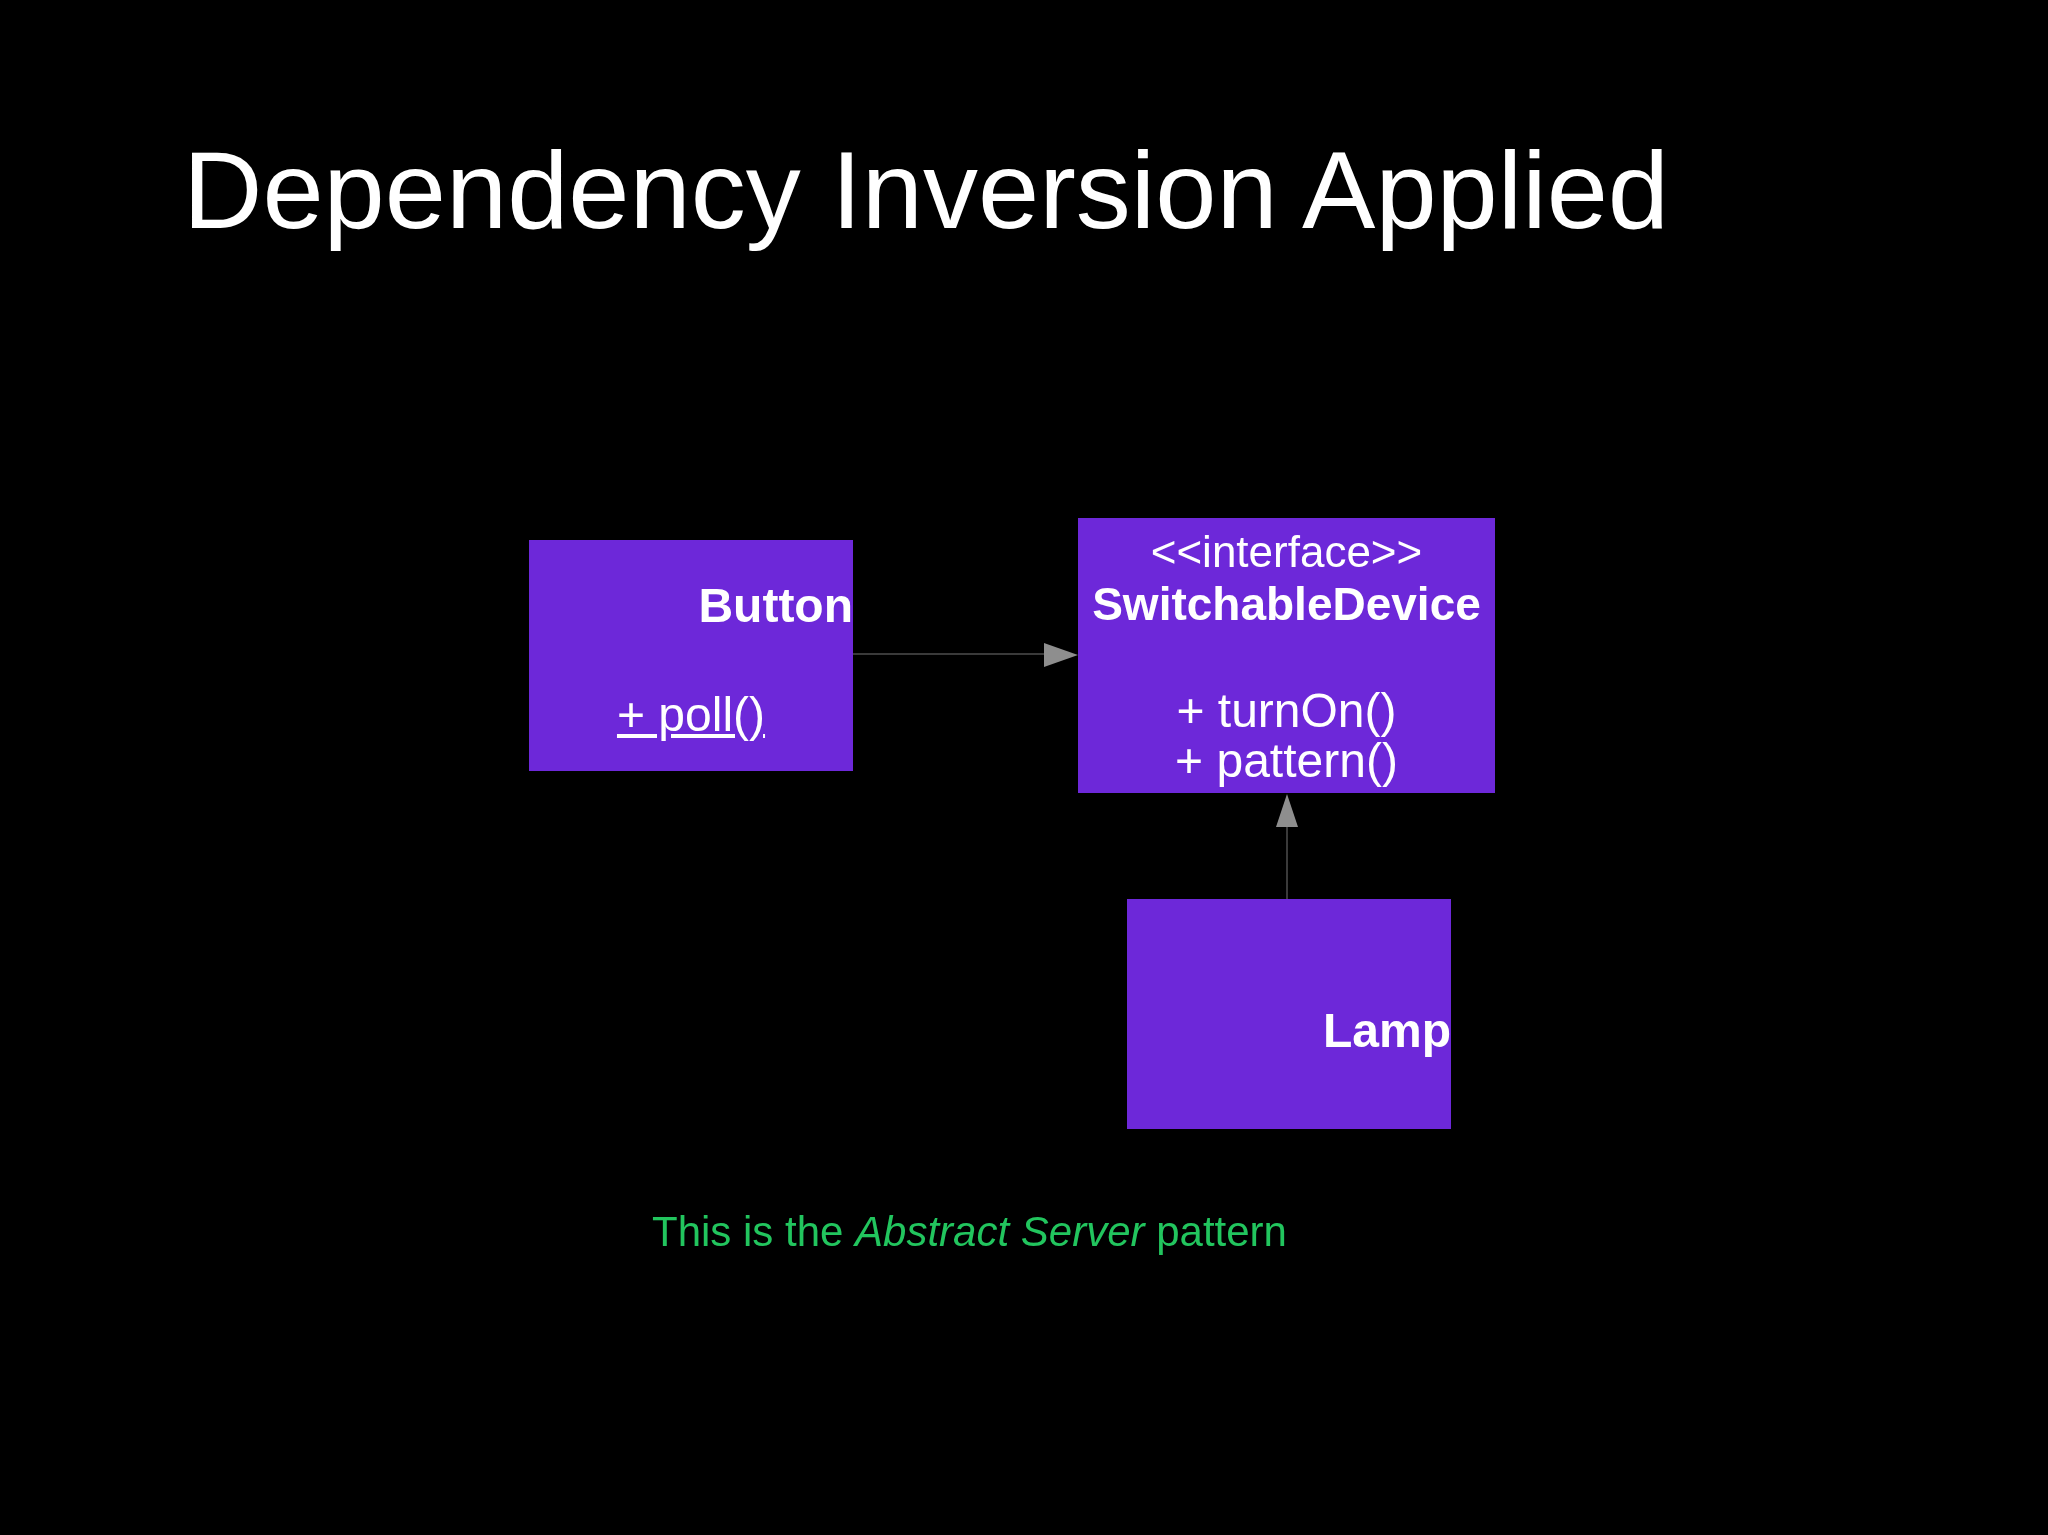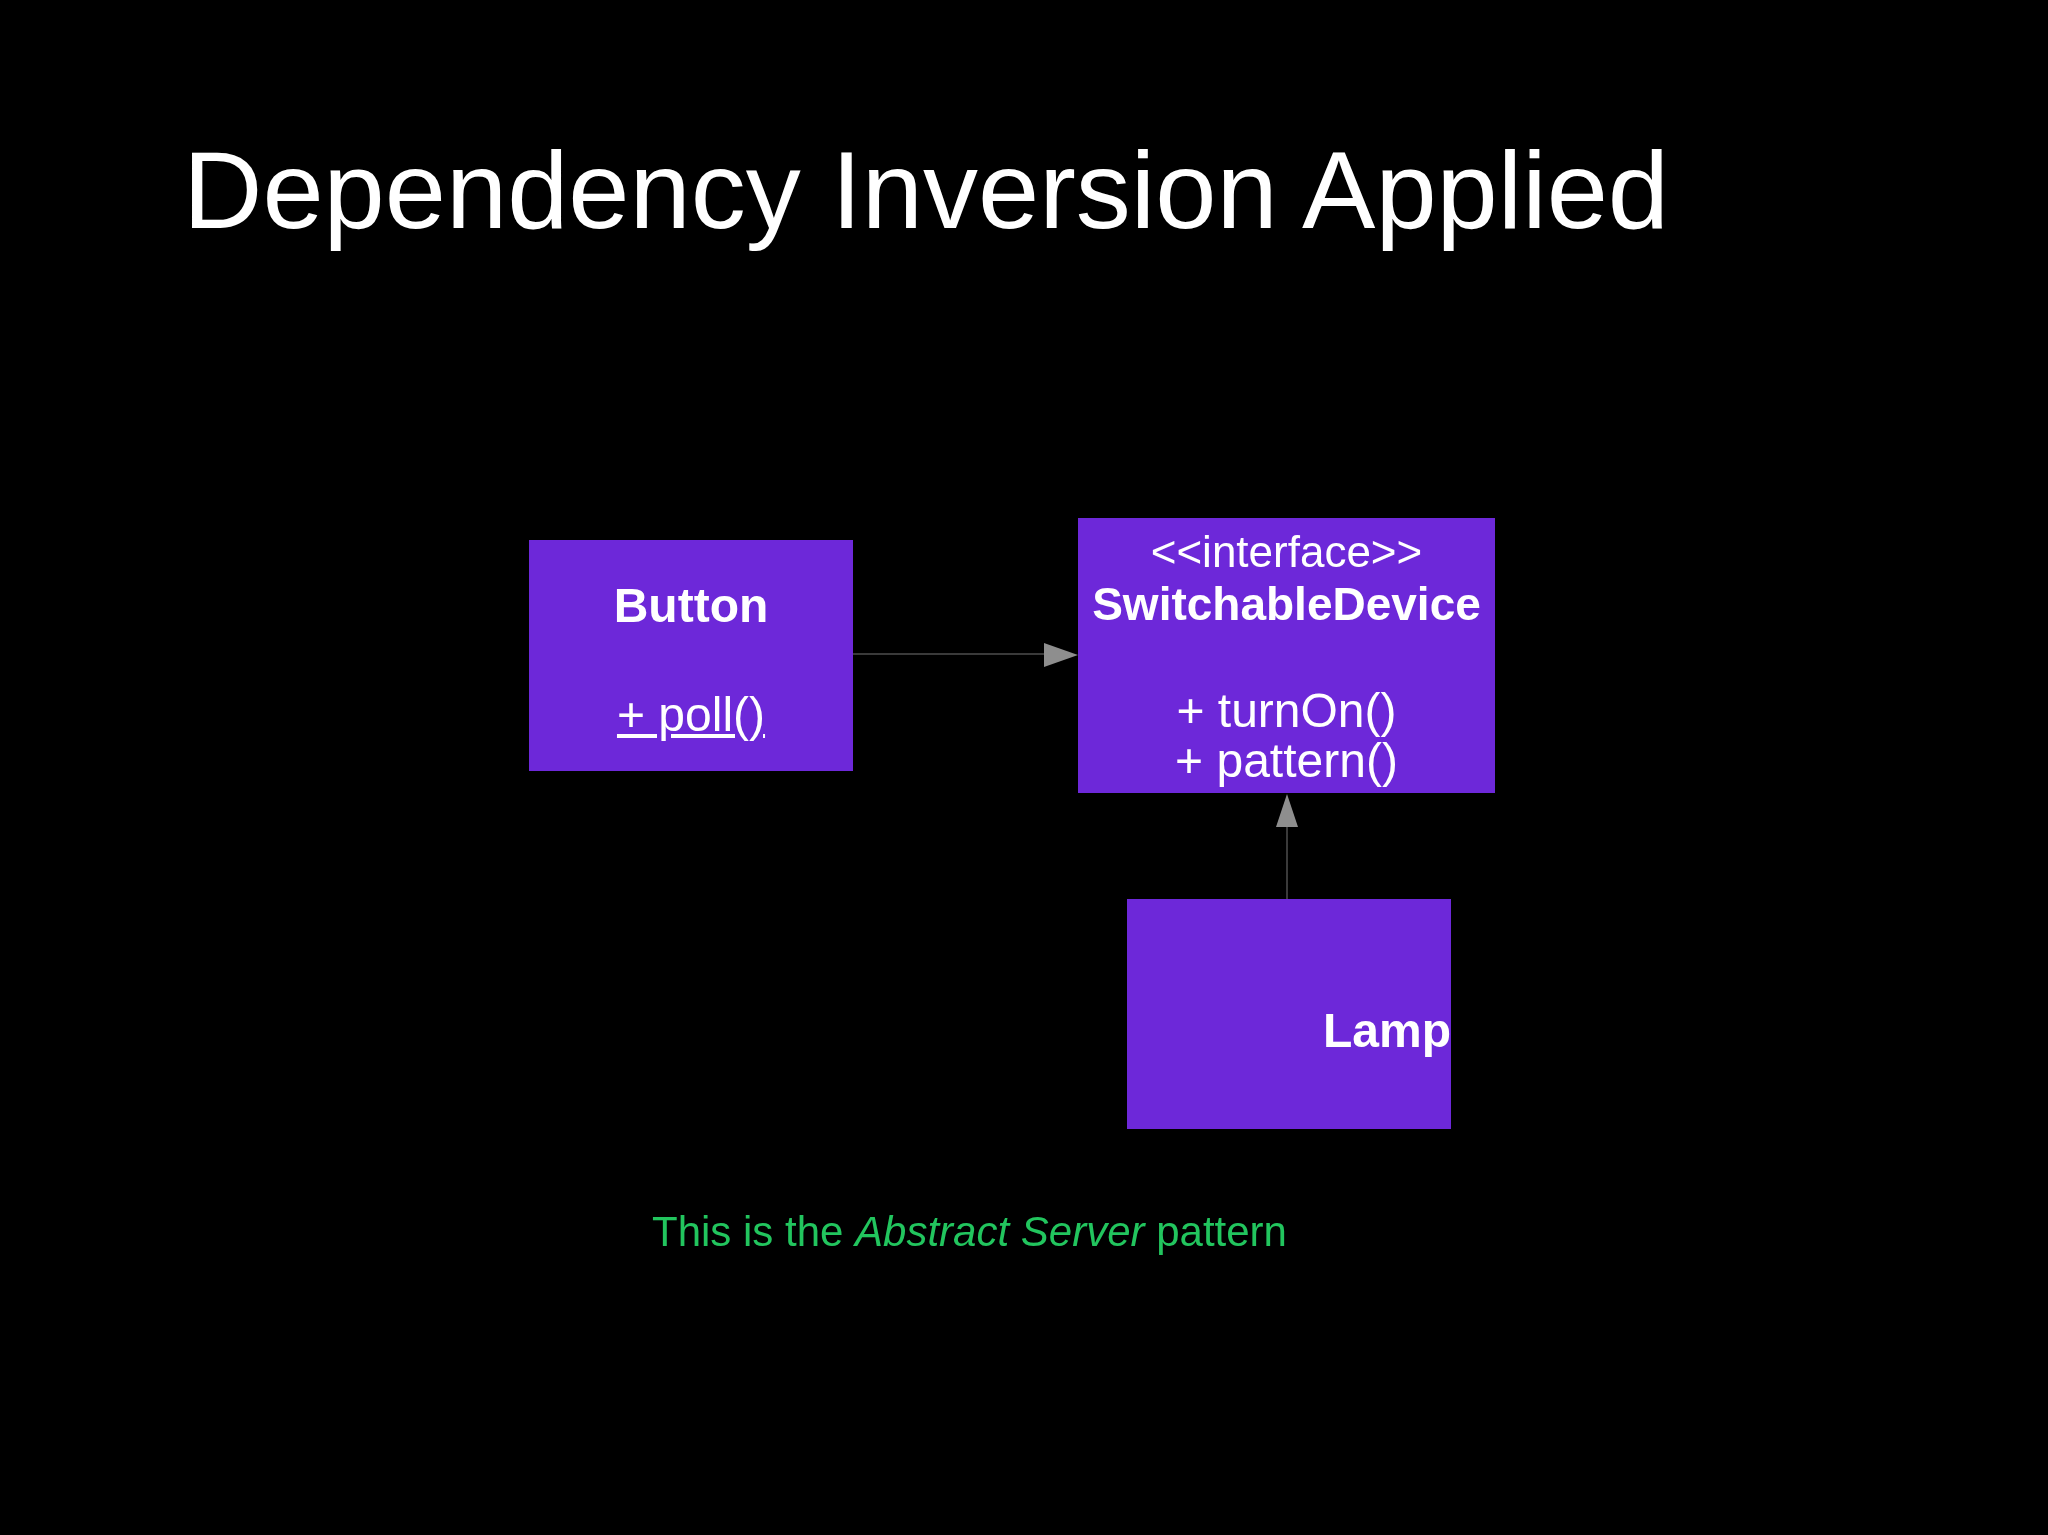--- a/index.html
+++ b/index.html
@@ -43,21 +43,21 @@
     line-height: 1;
     color: #ffffff;
     white-space: nowrap;
   }
   .cls-name { font-weight: 700; font-size: 48px; }
   .cls-method { font-weight: 400; font-size: 48px; }
   .stereotype { font-weight: 400; font-size: 44px; }
 
   
   .box-button { left: 529px; top: 540px; width: 324px; height: 231px; }
-  .box-button .cls-name { top: 42px; }
+  .box-button .cls-name { top: 42px; text-align: right; }
   .box-button .cls-method { top: 151px; text-decoration: underline; }
 
   
   .box-interface { left: 1078px; top: 518px; width: 417px; height: 275px; }
   .box-interface .stereotype { top: 12px; }
   .box-interface .cls-name { top: 63px; font-size: 46px; text-align: center; }
   .box-interface .method-1 { top: 169px; }
   .box-interface .method-2 { top: 219px; }
 
   

